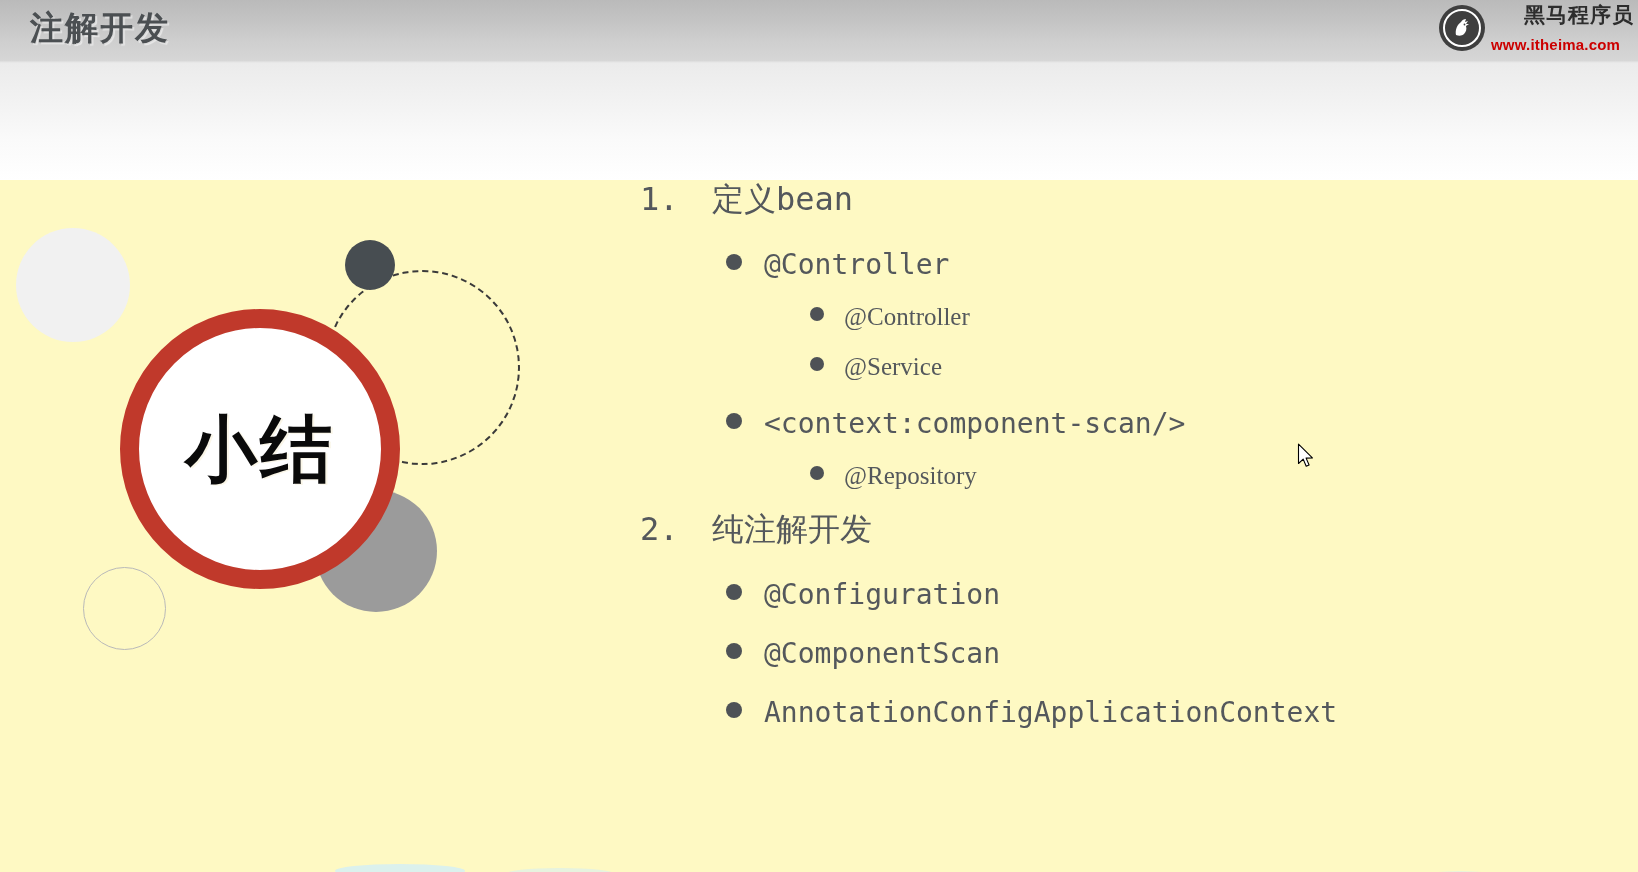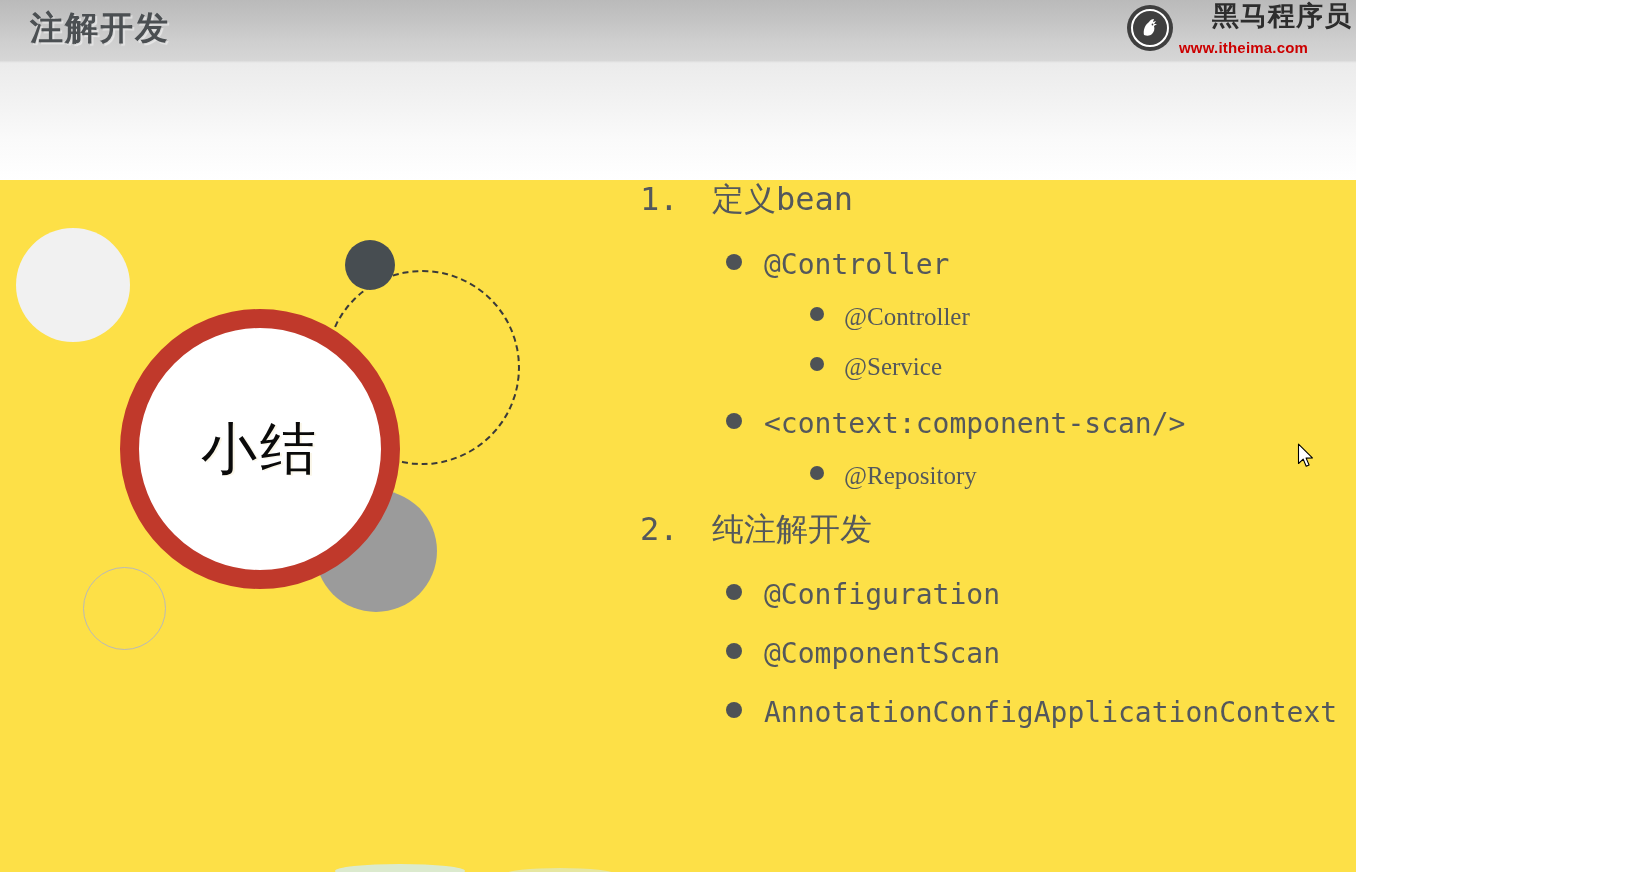--- a/index.html
+++ b/index.html
@@ -6,23 +6,23 @@
   * { margin:0; padding:0; box-sizing:border-box; }
   html, body {
     width:1638px; height:872px;
     overflow:hidden;
     background:#ffffff;
     font-family:"Liberation Sans","DejaVu Sans",sans-serif;
   }
 
   .slide {
     position:relative;
-    width:1356px;
+    width:1638px;
     height:872px;
-    background:#fde047;
+    background:#fef9c3;
     overflow:hidden;
   }
 
   
   .bg-fade {
     position:absolute;
     left:0; top:0;
     width:1638px; height:180px;
     background:linear-gradient(to bottom,#e2e2e2 0px,#e7e7e7 40px,#f1f1f1 95px,#fafafa 140px,#ffffff 180px);
     z-index:0;
@@ -77,21 +77,21 @@
     position:absolute;
     left:4px; top:4px;
     width:38px; height:38px;
     border-radius:50%;
     border:2px solid #ffffff;
     box-sizing:border-box;
   }
   .logo-mark svg { position:relative; z-index:2; }
   .logo-text { margin-left:6px; line-height:1; }
   .logo-cn {
-    font-size:27px;
+    font-size:21px;
     font-weight:bold;
     color:#2d2d2d;
     letter-spacing:1px;
     font-family:"DejaVu Sans","Liberation Sans",sans-serif;
     display:block;
     margin-left:33px;
   }
   .logo-url {
     font-size:15px;
     font-weight:bold;
@@ -137,22 +137,22 @@
     left:120px; top:309px;
     width:280px; height:280px;
     border:19px solid #c0392b;
     background:#ffffff;
     display:flex;
     align-items:center;
     justify-content:center;
     z-index:4;
   }
   .circ-red-label {
-    font-size:56px;
-    font-weight:400;
+    font-size:72px;
+    font-weight:700;
     color:#0a0a0a;
     letter-spacing:3px;
     font-family:"DejaVu Sans","Liberation Sans",sans-serif;
     text-shadow:2px 1px 0 rgba(250,245,230,0.9);
     line-height:1;
   }
 
   
   .wisp {
     position:absolute;

